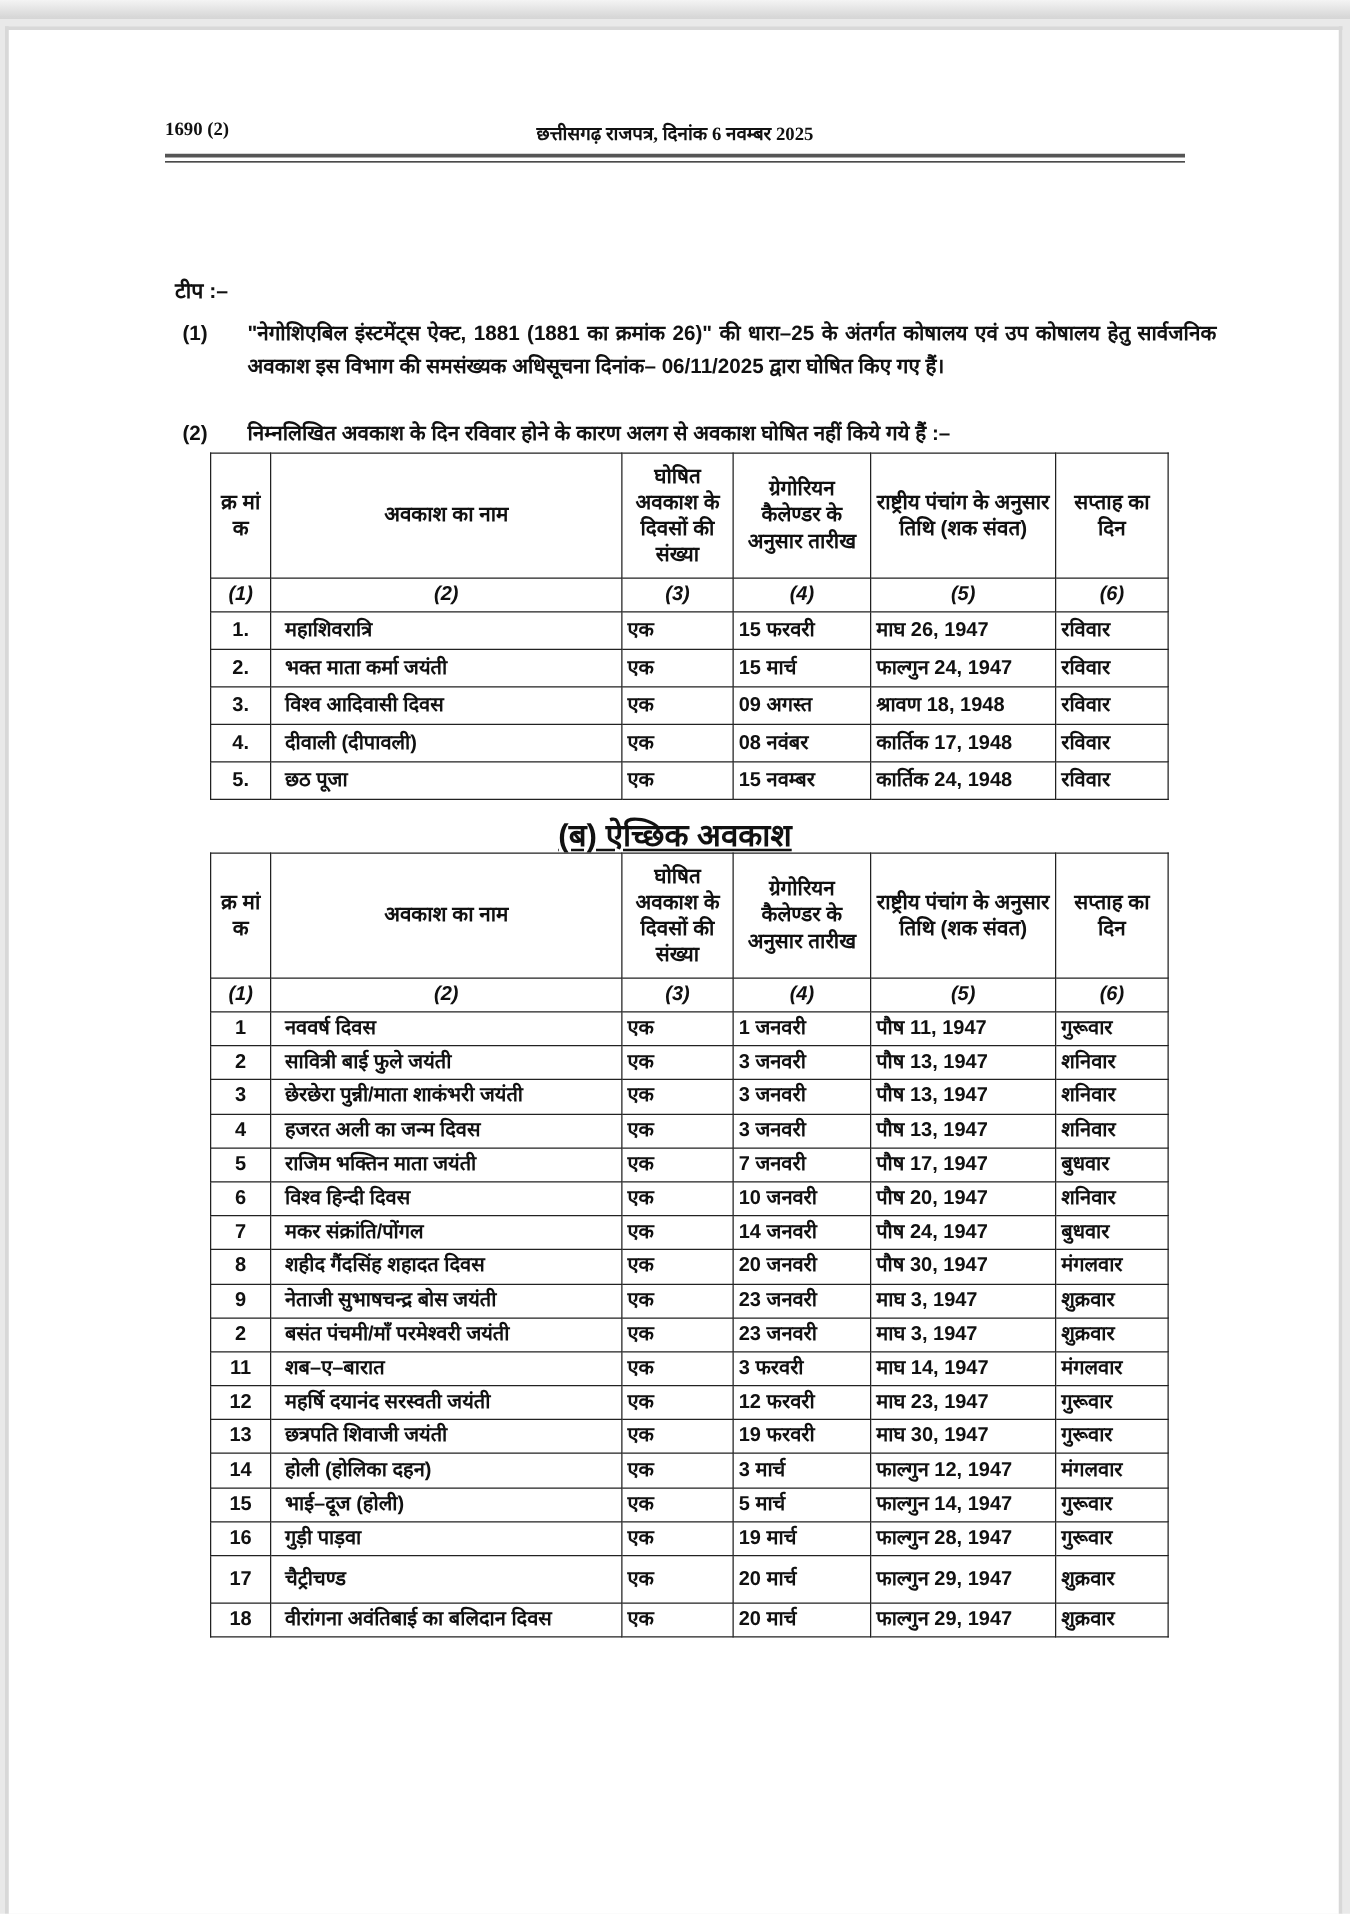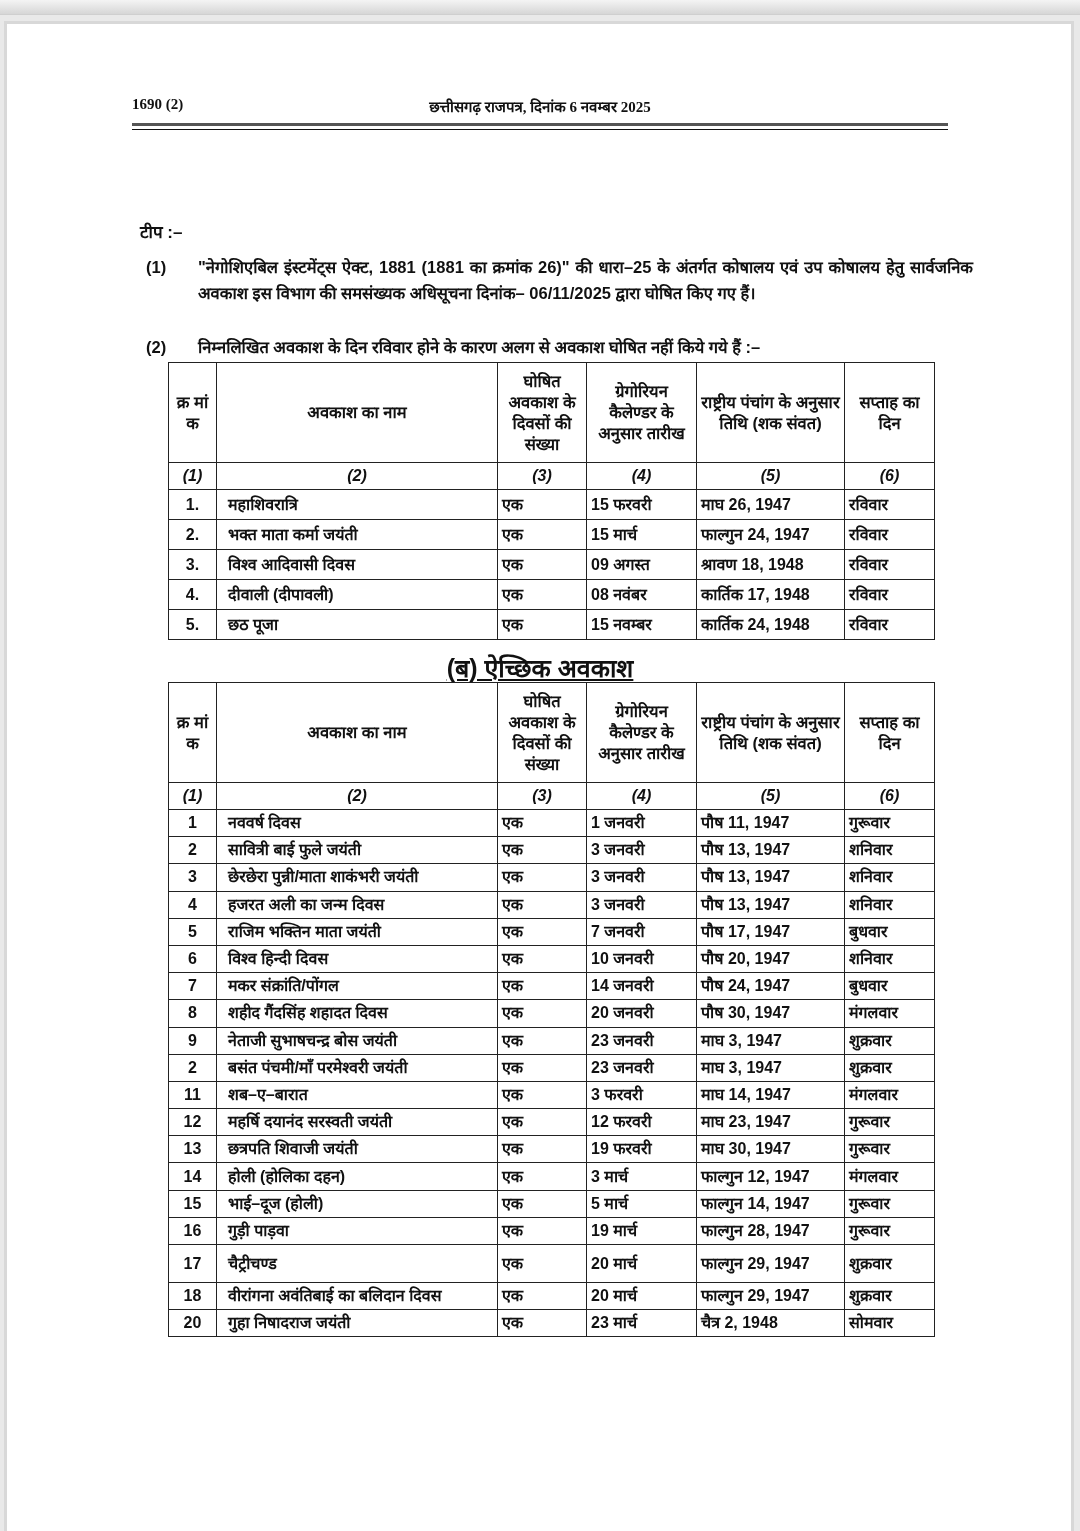--- a/index.html
+++ b/index.html
@@ -333,22 +333,14 @@
         <td class="c-day">शुक्रवार</td>
       </tr>
       <tr style="height: 27.2px;">
         <td class="c-sn">18</td>
         <td class="c-name">वीरांगना अवंतिबाई का बलिदान दिवस</td>
         <td class="c-cnt">एक</td>
         <td class="c-date">20 मार्च</td>
         <td class="c-saka">फाल्गुन 29, 1947</td>
         <td class="c-day">शुक्रवार</td>
       </tr>
-      <tr style="height: 27.2px;">
-        <td class="c-sn">20</td>
-        <td class="c-name">गुहा निषादराज जयंती</td>
-        <td class="c-cnt">एक</td>
-        <td class="c-date">23 मार्च</td>
-        <td class="c-saka">चैत्र 2, 1948</td>
-        <td class="c-day">सोमवार</td>
-      </tr>
     </tbody>
 </table>
 
 </body></html>

